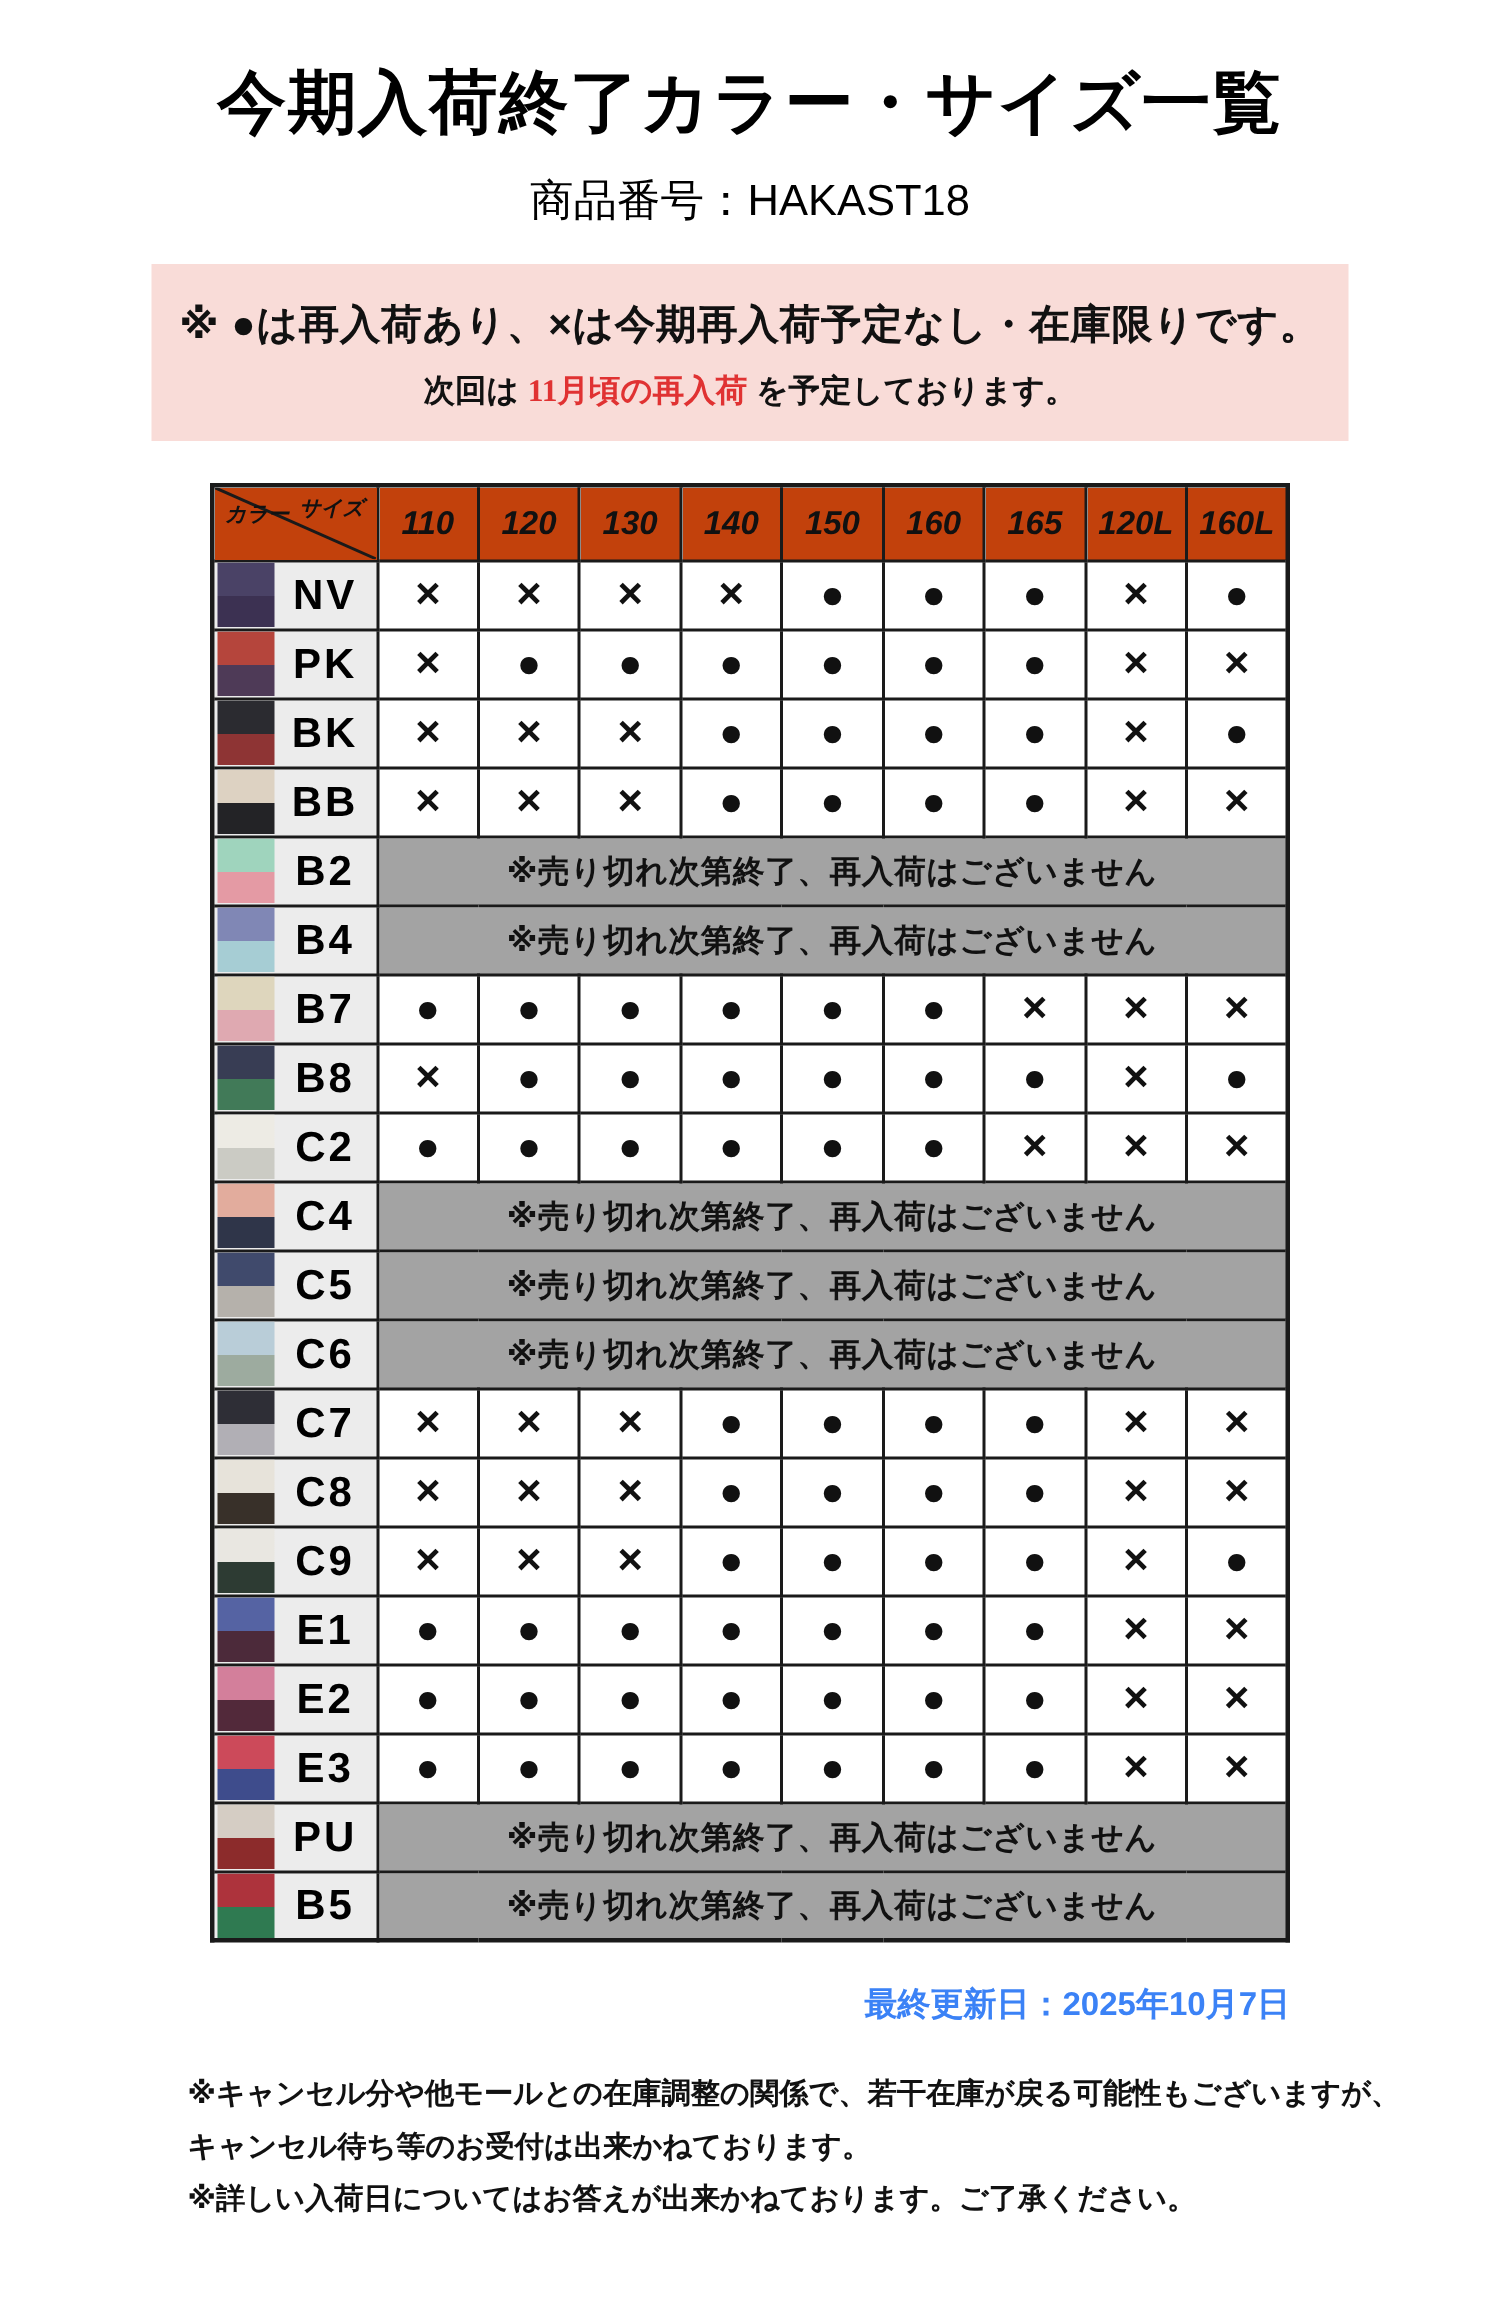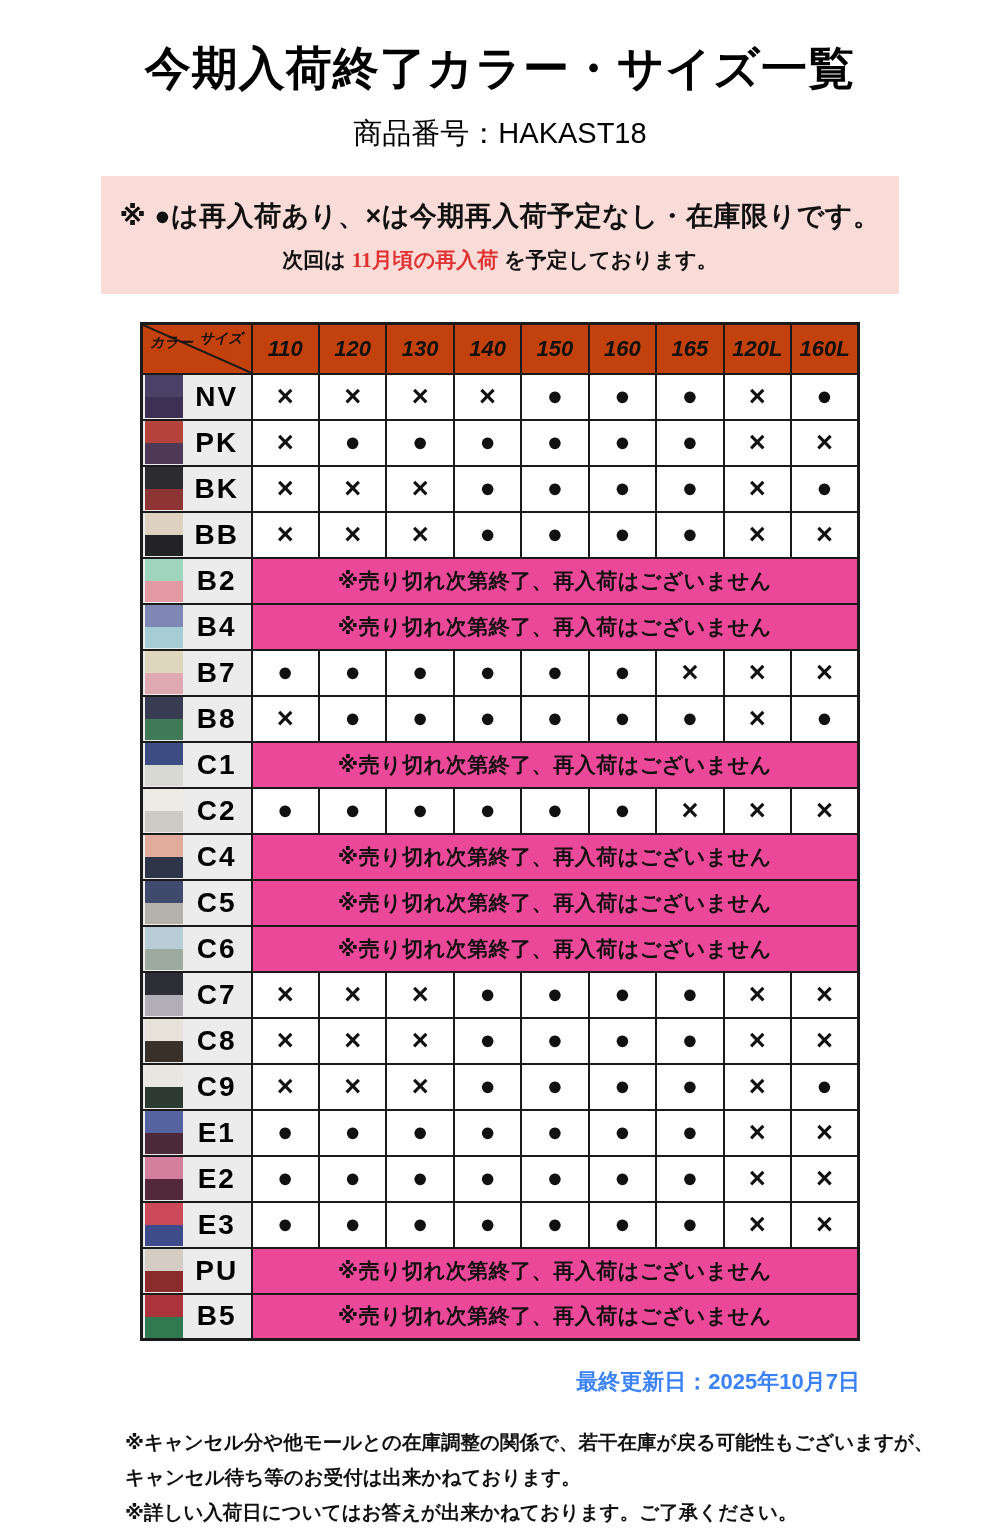--- a/index.html
+++ b/index.html
@@ -85,21 +85,21 @@
     font-size: 28px;
     font-weight: 600;
     letter-spacing: 2px;
     color: #000;
   }
 
   td.mark-cell { background: #fff; height: 46px; line-height: 1; color: #111; }
   td.mark-x   { font-size: 29px; font-weight: 700; }
   td.mark-dot { font-size: 27px; font-weight: 400; }
   td.soldout-cell {
-    background: #ec4899;
+    background: #a3a3a3;
     height: 46px;
     font-size: 21px;
     font-weight: 700;
     letter-spacing: 0.5px;
     color: #111;
   }
 
   .updated {
     width: 720px;
     margin: 26px auto 0;
@@ -271,29 +271,20 @@
           <td class="mark-cell mark-dot">●</td>
           <td class="mark-cell mark-dot">●</td>
           <td class="mark-cell mark-dot">●</td>
           <td class="mark-cell mark-dot">●</td>
           <td class="mark-cell mark-x">×</td>
           <td class="mark-cell mark-dot">●</td>
         </tr>
         <tr>
           <th class="row-head">
             <div class="row-head-inner">
-              <span class="swatch" style="background: linear-gradient(rgb(61, 76, 130) 0%, rgb(61, 76, 130) 52%, rgb(217, 217, 211) 52%, rgb(217, 217, 211) 100%);"></span>
-              <span class="row-label">C1</span>
-            </div>
-          </th>
-          <td colspan="9" class="soldout-cell">※売り切れ次第終了、再入荷はございません</td>
-        </tr>
-        <tr>
-          <th class="row-head">
-            <div class="row-head-inner">
               <span class="swatch" style="background: linear-gradient(rgb(237, 235, 228) 0%, rgb(237, 235, 228) 52%, rgb(203, 203, 196) 52%, rgb(203, 203, 196) 100%);"></span>
               <span class="row-label">C2</span>
             </div>
           </th>
           <td class="mark-cell mark-dot">●</td>
           <td class="mark-cell mark-dot">●</td>
           <td class="mark-cell mark-dot">●</td>
           <td class="mark-cell mark-dot">●</td>
           <td class="mark-cell mark-dot">●</td>
           <td class="mark-cell mark-dot">●</td>

